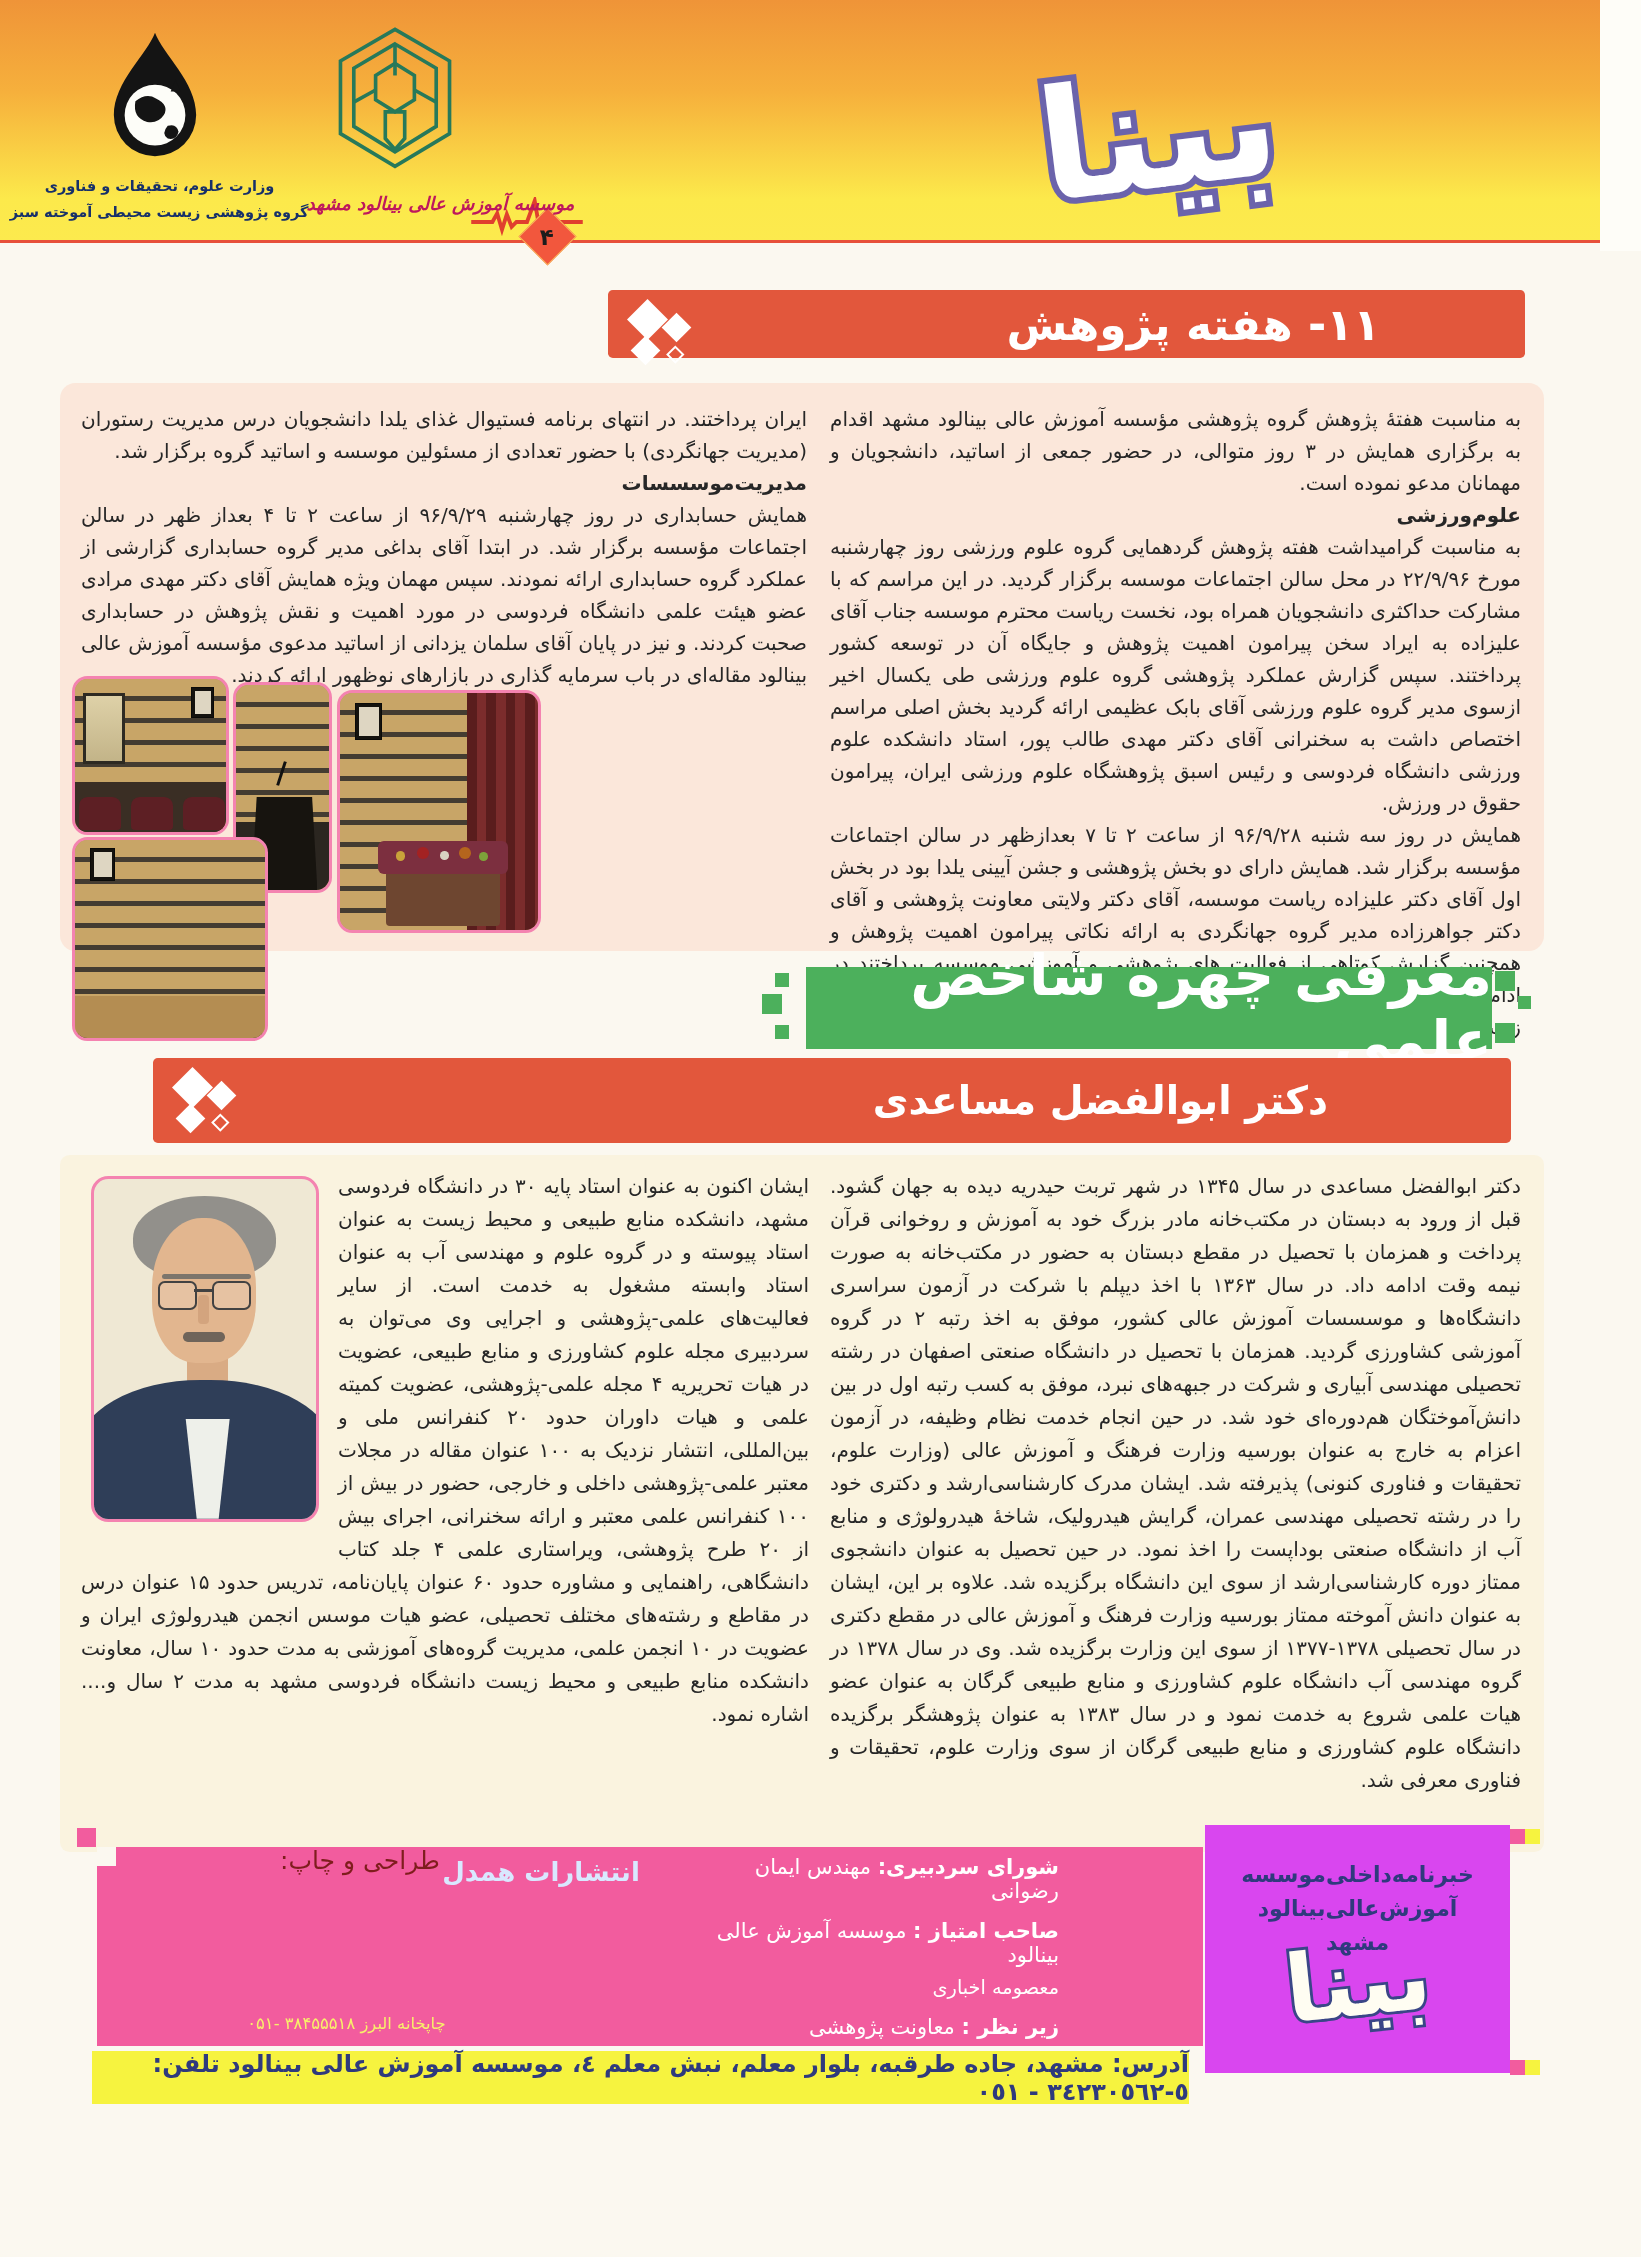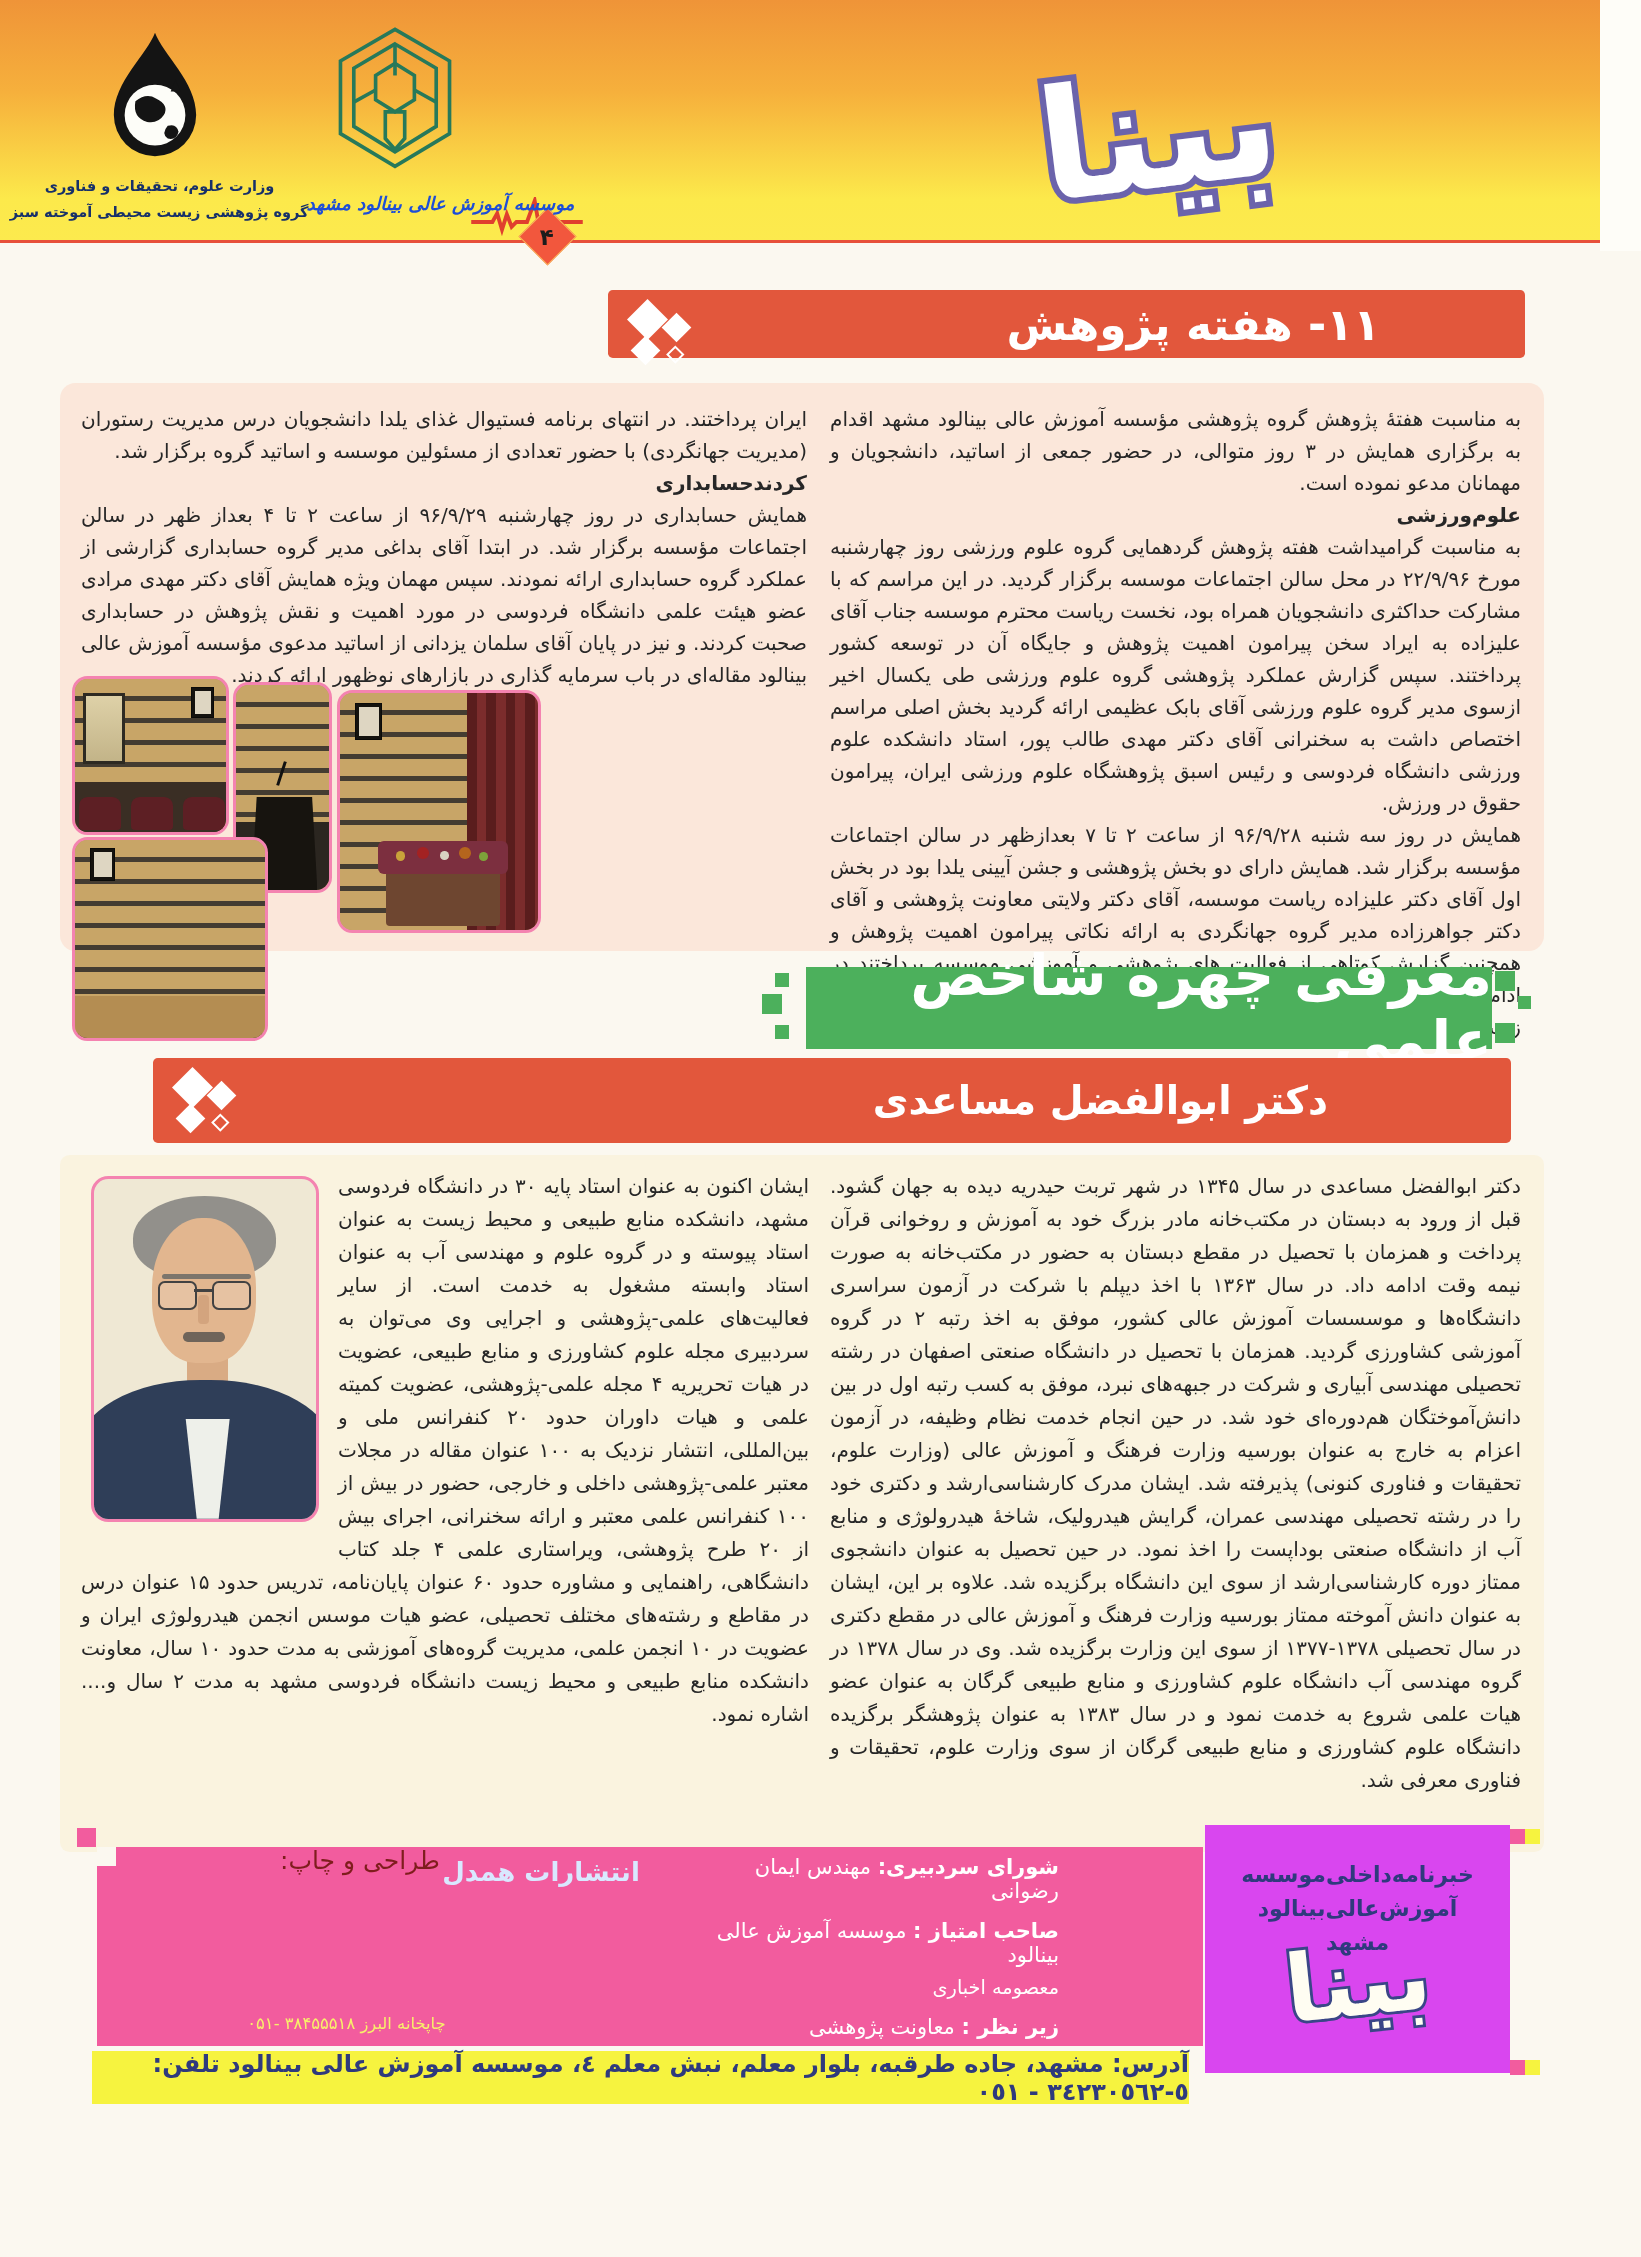--- a/index.html
+++ b/index.html
@@ -18,21 +18,21 @@
     transform:rotate(45deg); border:1.9px solid #f9b65a; display:flex; align-items:center; justify-content:center; }
   .page-diamond span { transform:rotate(-45deg); font-size:23px; font-weight:bold; color:#1c1c1c; }
 
   .logo-drop { left:106px; top:29px; width:98px; height:131px; }
   .ministry-cap1 { left:29px; top:178px; width:261px; text-align:center;
     font-size:14.5px; font-weight:bold; color:#173069; }
   .ministry-cap2 { left:7.7px;  top:204px; width:303px; text-align:center;
     font-size:14.5px; font-weight:bold; color:#173069; }
   .logo-hex { left:334px; top:27px; width:122px; height:143px; }
   .institute-cap { left:286px; top:193px; width:309px; text-align:center;
-    font-size:18.3px; font-weight:bold; font-style:italic; color:#1d4ed8; }
+    font-size:18.3px; font-weight:bold; font-style:italic; color:#be185d; }
 
   .masthead { left:994px; top:-25px; width:328px; height:319px; z-index:3;
     font-size:153px; font-weight:bold; color:#ffffff; text-align:center; line-height:319px;
     transform:rotate(-7deg); letter-spacing:-3.9px; }
   .masthead::before { content:attr(data-text); position:absolute; inset:0; z-index:-1;
     color:#6b63ab; -webkit-text-stroke:12.6px #6b63ab; }
   .masthead-mini { left:1213px; top:1892px; width:290px; height:183px; z-index:3;
     font-size:93px; font-weight:bold; color:#fffdf2; text-align:center; line-height:183px;
     transform:rotate(-6deg); letter-spacing:-1.9px; }
   .masthead-mini::before { content:attr(data-text); position:absolute; inset:0; z-index:-1;
@@ -197,21 +197,21 @@
 
   <div class="abs coltext rw-right">
     <div>به مناسبت هفتهٔ پژوهش گروه پژوهشی مؤسسه آموزش عالی بینالود مشهد اقدام به برگزاری همایش در ۳ روز متوالی، در حضور جمعی از اساتید، دانشجویان و مهمانان مدعو نموده است.</div>
     <div class="subhead">علوم‌ورزشی</div>
     <div>به مناسبت گرامیداشت هفته پژوهش گردهمایی گروه علوم ورزشی روز چهارشنبه مورخ ۲۲/۹/۹۶ در محل سالن اجتماعات موسسه برگزار گردید. در این مراسم که با مشارکت حداکثری دانشجویان همراه بود، نخست ریاست محترم موسسه جناب آقای علیزاده به ایراد سخن پیرامون اهمیت پژوهش و جایگاه آن در توسعه کشور پرداختند. سپس گزارش عملکرد پژوهشی گروه علوم ورزشی طی یکسال اخیر ازسوی مدیر گروه علوم ورزشی آقای بابک عظیمی ارائه گردید بخش اصلی مراسم اختصاص داشت به سخنرانی آقای دکتر مهدی طالب پور، استاد دانشکده علوم ورزشی دانشگاه فردوسی و رئیس اسبق پژوهشگاه علوم ورزشی ایران، پیرامون حقوق در ورزش.</div>
     <div>همایش در روز سه شنبه ۹۶/۹/۲۸ از ساعت ۲ تا ۷ بعدازظهر در سالن اجتماعات مؤسسه برگزار شد. همایش دارای دو بخش پژوهشی و جشن آیینی یلدا بود در بخش اول آقای دکتر علیزاده ریاست موسسه، آقای دکتر ولایتی معاونت پژوهشی و آقای دکتر جواهرزاده مدیر گروه جهانگردی به ارائه نکاتی پیرامون اهمیت پژوهش و همچنین گزارش کوتاهی از فعالیت های پژوهشی و آموزشی موسسه پرداختند در ادامه مهمان ویژه همایش آقای دکتر ناصری رئیس دانشکده منابع طبیعی و محیط زیست دانشگاه فردوسی مشهد به ارائه توضیحات مفصل در رابطه با طبیعت</div>
   </div>
 
   <div class="abs coltext rw-left">
     <div>ایران پرداختند. در انتهای برنامه فستیوال غذای یلدا دانشجویان درس مدیریت رستوران (مدیریت جهانگردی) با حضور تعدادی از مسئولین موسسه و اساتید گروه برگزار شد.</div>
-    <div class="subhead">کردند‌حسابداری</div>
+    <div class="subhead">مدیریت‌موسسسات</div>
     <div>همایش حسابداری در روز چهارشنبه ۹۶/۹/۲۹ از ساعت ۲ تا ۴ بعداز ظهر در سالن اجتماعات مؤسسه برگزار شد. در ابتدا آقای بداغی مدیر گروه حسابداری گزارشی از عملکرد گروه حسابداری ارائه نمودند. سپس مهمان ویژه همایش آقای دکتر مهدی مرادی عضو هیئت علمی دانشگاه فردوسی در مورد اهمیت و نقش پژوهش در حسابداری صحبت کردند. و نیز در پایان آقای سلمان یزدانی از اساتید مدعوی مؤسسه آموزش عالی بینالود مقاله‌ای در باب سرمایه گذاری در بازارهای نوظهور ارائه کردند.</div>
   </div>
 
   <div class="photo ph1">
     <div class="wall"></div>
     <div class="window" style="left:7.7px;top:13.5px;width:42px;height:71px;"></div>
     <div class="frame-pic" style="right:11.6px;top:7.7px;width:23px;height:31px;"></div>
     <span class="pr" style="left:91px;bottom:54px;height:75px;color:#23262f;"><span class="hd"></span><span class="bd"></span></span>
     <div style="position:absolute;left:0;right:0;bottom:0;height:50px;background:#3a2e24;"></div>
     <div class="chair" style="left:3.9px;"></div>

